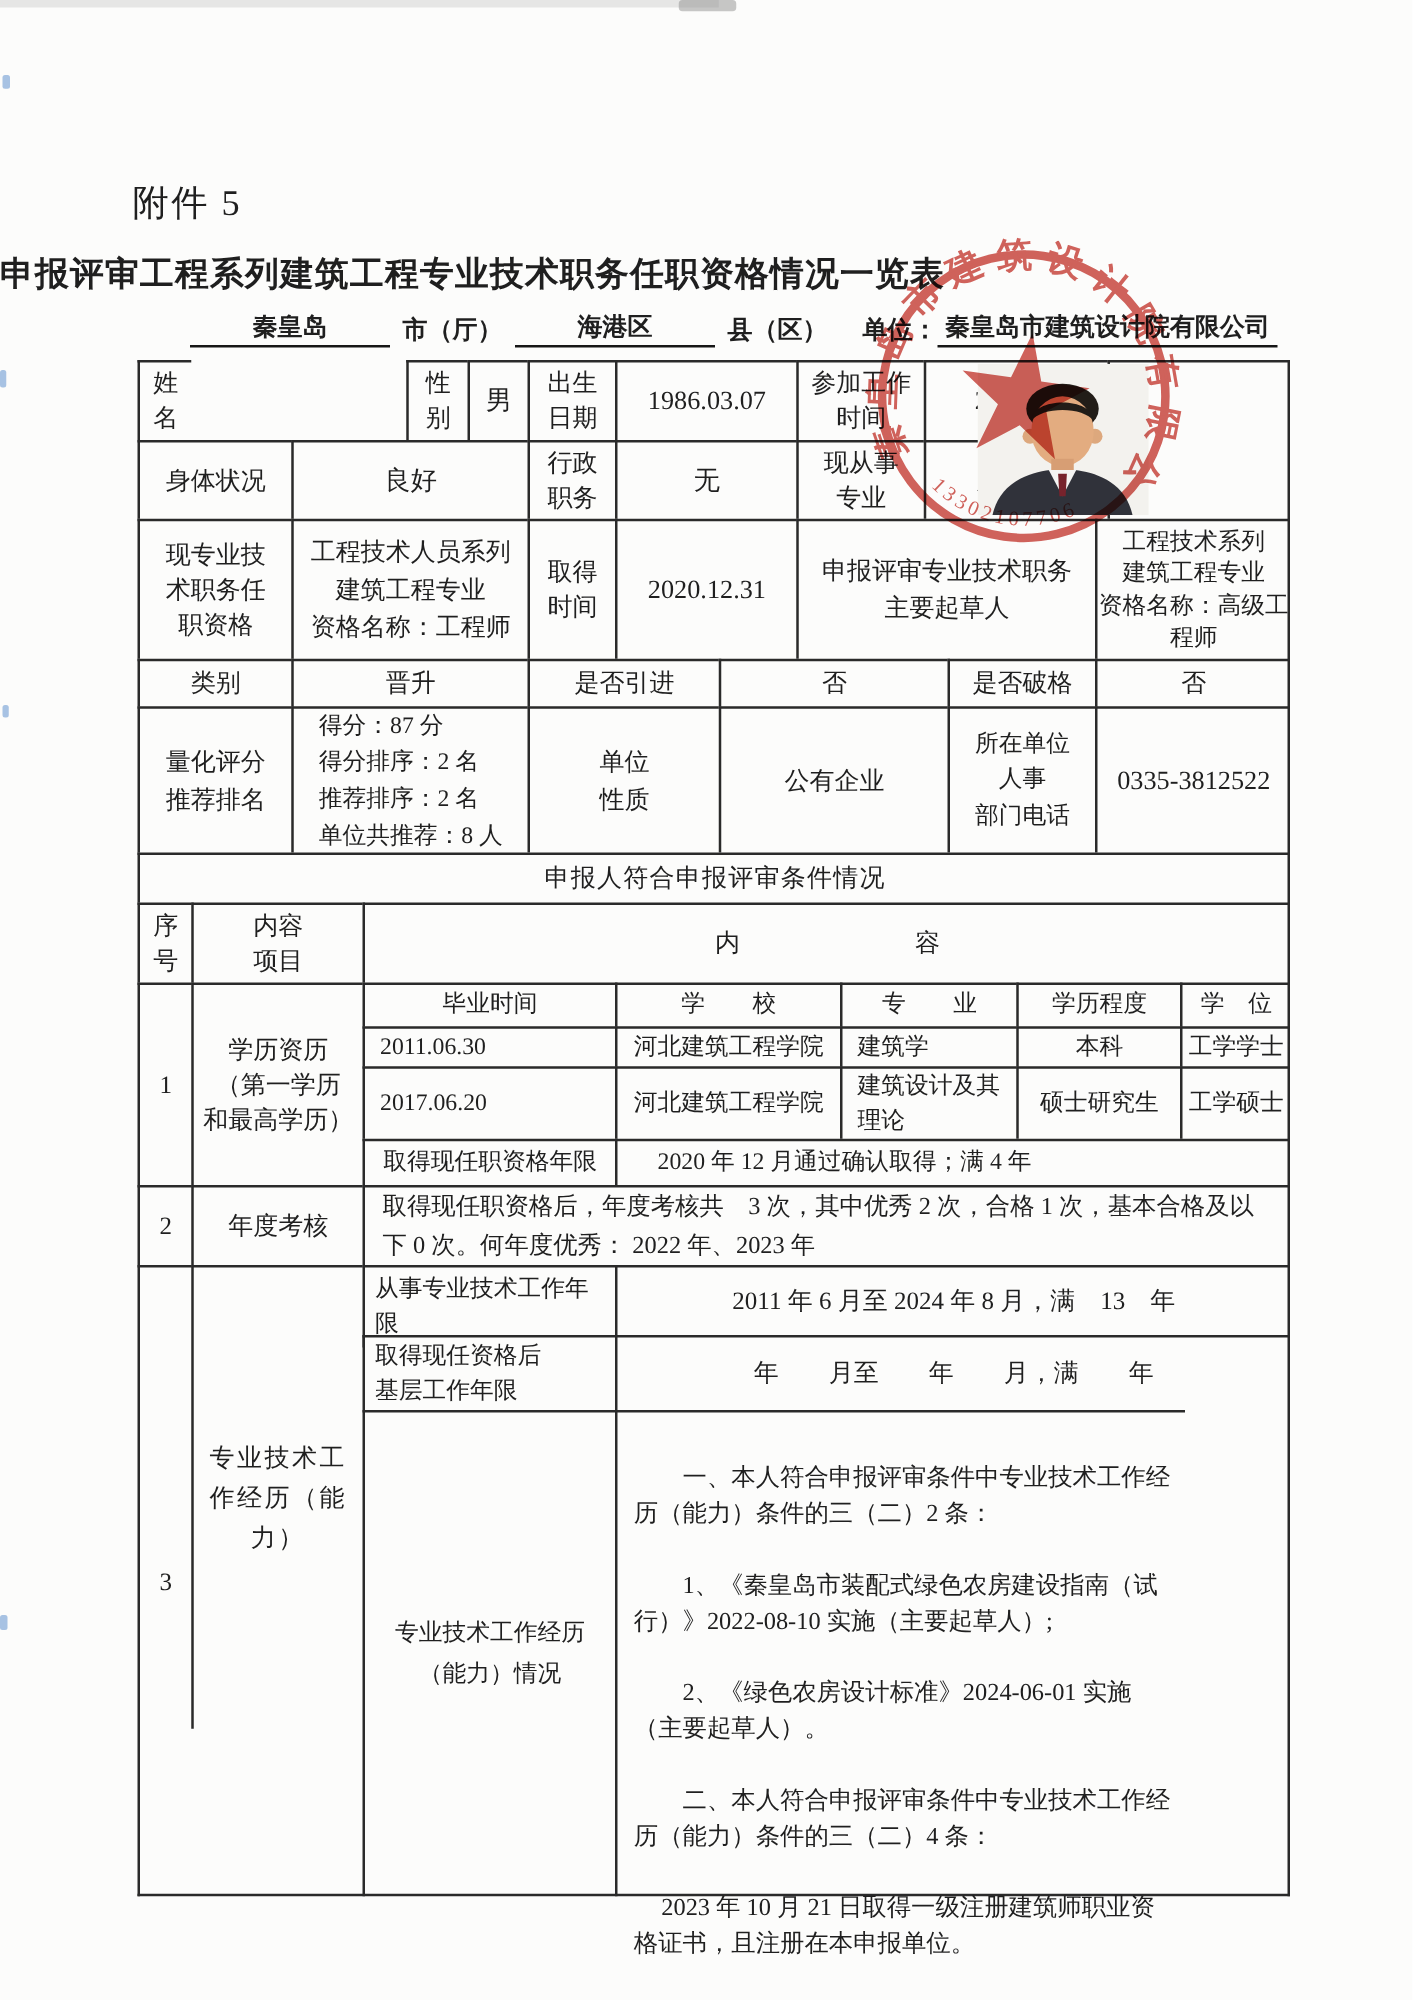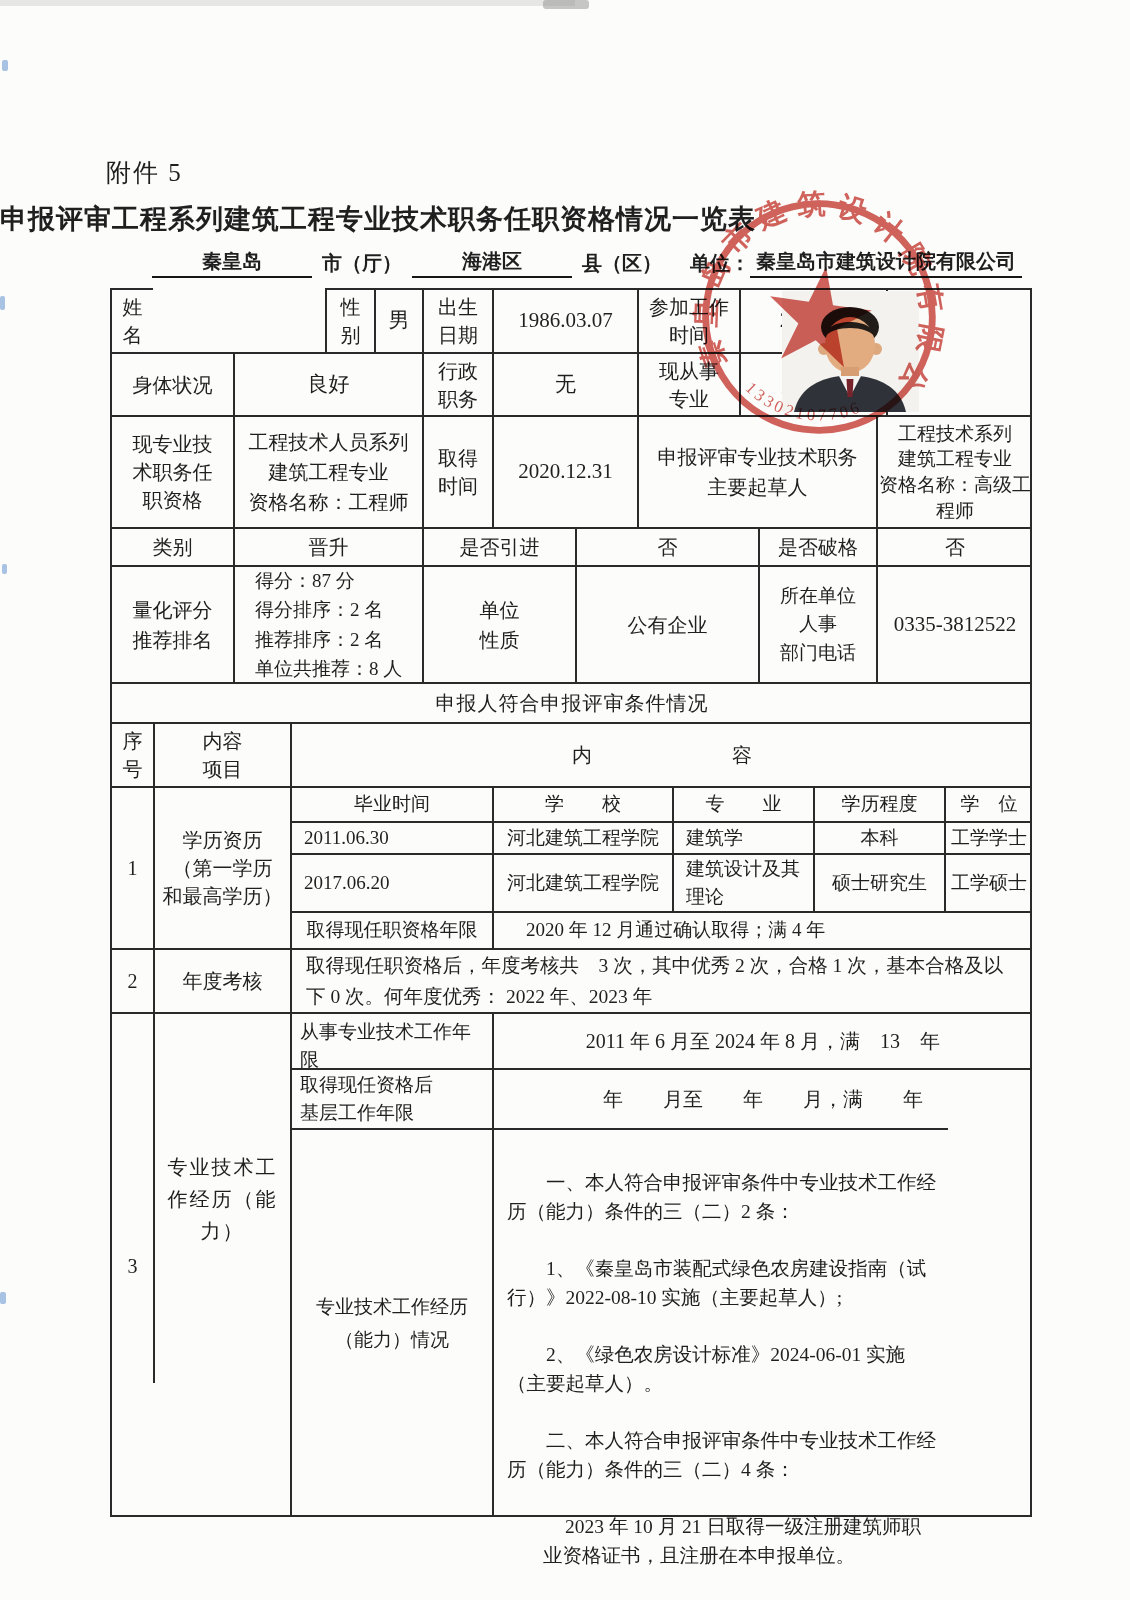--- a/index.html
+++ b/index.html
@@ -6,21 +6,21 @@
   .sheet{
     position:relative;width:1130px;height:1600px;background:#fcfcfb;overflow:hidden;
     font-family:"Liberation Serif","DejaVu Serif",serif;color:#1f1f1f;
   }
   .sans{font-family:"Liberation Sans","DejaVu Sans",sans-serif;}
   
   .smudge-top{position:absolute;left:0;top:0;width:575px;height:6px;background:#bdbdbd;opacity:.35;}
   .smudge-top2{position:absolute;left:543px;top:0;width:46px;height:9px;background:#8f8f8f;opacity:.5;border-radius:3px;}
   .speck{position:absolute;background:#7aa3d6;opacity:.65;border-radius:2px;}
   
-  .attachment{position:absolute;left:106px;top:156px;font-size:25px;letter-spacing:2px;}
+  .attachment{position:absolute;left:106px;top:143px;font-size:29px;letter-spacing:2px;}
   .doc-title{position:absolute;left:0;top:201px;width:1130px;text-align:left;
     font-size:27px;font-weight:700;letter-spacing:1px;}
   .head-line{position:absolute;left:152px;top:248px;width:880px;display:flex;align-items:flex-end;
     font-size:20px;font-weight:700;}
   .head-line .u{border-bottom:2px solid #161616;text-align:center;padding:0 6px 1px 6px;}
   .head-line .blank-city{min-width:148px;}
   .head-line .blank-district{min-width:148px;}
   .head-line .plain{padding:0 10px 1px 10px;white-space:nowrap;}
   
   .tbl{position:absolute;left:110px;top:288px;width:922px;height:1229px;
@@ -29,21 +29,21 @@
     display:flex;align-items:center;justify-content:center;text-align:center;
     white-space:pre-line;font-size:20px;line-height:1.4;}
   .c.l{justify-content:flex-start;text-align:left;padding-left:12px;padding-right:8px;}
   .c.f19{font-size:19px;}
   .c.f21{font-size:21px;}
   .c.lh15{line-height:1.5;}
   .c.sp{letter-spacing:2px;}
   
   .paras{display:block;padding:10px 12px 0 13px;}
   .paras p{margin:0;font-size:19.5px;line-height:29px;text-align:left;text-indent:39px;white-space:normal;}
-  .paras p:nth-child(5){text-indent:22px;margin-left:36px;}
+  .paras p:nth-child(5){text-indent:22px;}
   .paras p:nth-child(7),.paras p:nth-child(8){font-size:17.5px;text-indent:12px;line-height:31px;margin-top:3px;}
   
   .photo{position:absolute;left:782px;top:291px;width:137px;height:121px;z-index:2;}
   
   .stamp{position:absolute;left:692px;top:190px;width:254px;height:254px;z-index:5;
     transform:rotate(8deg);opacity:.8;mix-blend-mode:multiply;pointer-events:none;}
 </style>
 </head>
 <body>
 

